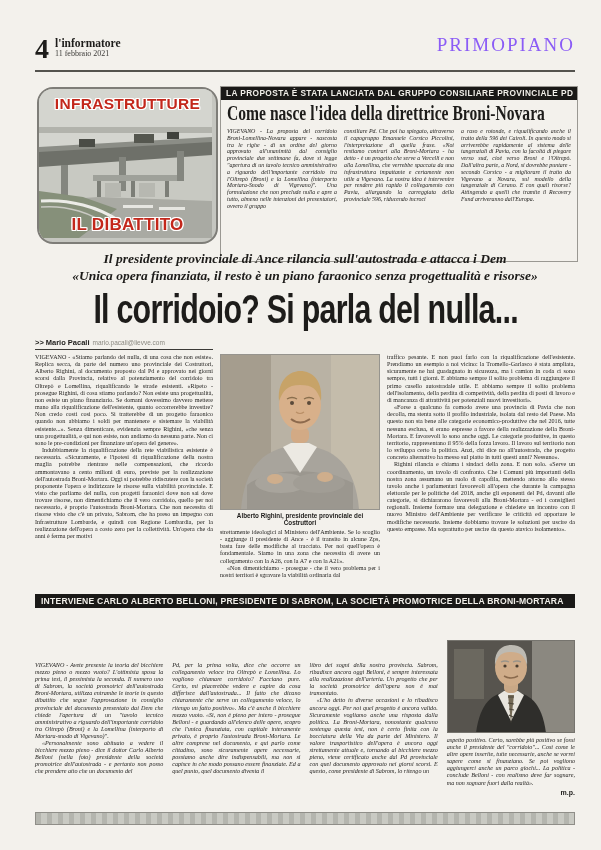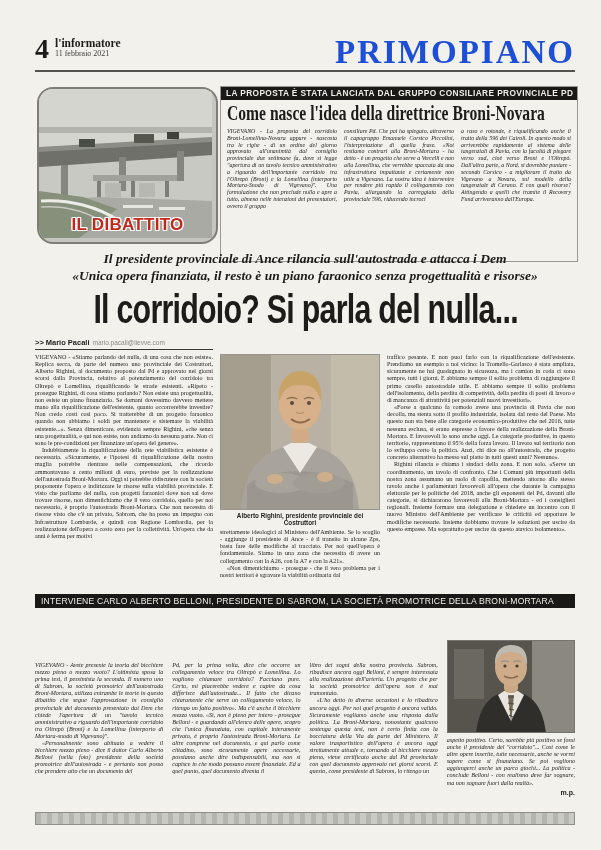--- a/index.html
+++ b/index.html
@@ -5,22 +5,22 @@
   html,body{margin:0;padding:0;background:#e6e5e1;}
   .page{position:relative;width:601px;height:850px;background:#f3f1ec;
         font-family:"Liberation Serif",serif;color:#1d1c1a;overflow:hidden;}
 
   
   .header{position:absolute;left:35px;top:34px;width:540px;height:36px;}
   .page-number{float:left;font-size:28px;font-weight:bold;line-height:30px;margin-right:6px;}
   .masthead-block{float:left;padding-top:4px;}
   .masthead{font-size:11.5px;font-weight:bold;line-height:11px;}
   .issue-date{font-size:8px;line-height:9px;color:#3c3b38;}
-  .section-title{position:absolute;right:0;top:0;font-size:33px;font-weight:bold;
-                 letter-spacing:2px;color:#1d4ed8;}
+  .section-title{position:absolute;right:0;top:0;font-size:19px;font-weight:normal;
+                 letter-spacing:2px;color:#8b5cf6;}
   .header-rule{position:absolute;left:35px;top:70px;width:540px;height:2px;background:#54534e;}
 
   
   .badge{position:absolute;left:37px;top:87px;width:177px;height:153px;border:2px solid #7e7d78;
          border-radius:16px;overflow:hidden;background:#c5c6c0;}
   .badge svg{display:block;}
   .badge-label{position:absolute;width:100%;text-align:center;font-family:"Liberation Sans",sans-serif;
     font-weight:bold;color:#c3271b;letter-spacing:.3px;
     text-shadow:-1px -1px 0 #fff,1px -1px 0 #fff,-1px 1px 0 #fff,1px 1px 0 #fff,0 1px 0 #fff,0 -1px 0 #fff,1px 0 0 #fff,-1px 0 0 #fff;}
   .badge-label.top{top:6px;font-size:15.5px;}
@@ -57,21 +57,21 @@
   .main-cols{position:absolute;left:35px;top:354px;width:540px;height:238px;display:grid;
              grid-template-columns:178px 160px 188px;gap:7px;overflow:hidden;}
   .main-cols p{margin:0;font-size:6.1px;line-height:7.15px;text-align:justify;}
   .main-cols p + p{text-indent:7px;}
   .photo-frame{width:158px;height:154px;border:1px solid #96948e;overflow:hidden;background:#b3ada0;}
   .photo-caption{font-family:"Liberation Sans",sans-serif;font-weight:bold;font-size:6.3px;
                  text-align:center;margin:2px 0 3px;line-height:7px;}
 
   
   .bottom-kicker{position:absolute;left:35px;top:594px;width:540px;height:14px;background:#1a1917;
-    color:#f1efe9;font-family:"Liberation Sans",sans-serif;font-size:8.6px;font-weight:normal;
+    color:#f1efe9;font-family:"Liberation Sans",sans-serif;font-size:8.6px;font-weight:bold;
     line-height:14px;padding-left:6px;letter-spacing:.2px;box-sizing:border-box;white-space:nowrap;overflow:hidden;}
   .bottom-headline{position:absolute;left:35px;top:610px;width:430px;}
   .bottom-headline span{display:block;font-family:"Liberation Sans",sans-serif;font-weight:bold;
     font-size:24.5px;line-height:25px;white-space:nowrap;transform:scaleX(.78);transform-origin:0 50%;}
   .bottom-cols{position:absolute;left:35px;top:662px;width:540px;height:152px;display:grid;
                grid-template-columns:repeat(4,1fr);gap:9px;overflow:visible;}
   .bottom-cols p{margin:0;font-style:italic;font-size:6.1px;line-height:7.1px;text-align:justify;}
   .bottom-cols p + p{text-indent:7px;}
   .col4{position:relative;}
   .belloni-frame{position:absolute;left:0;top:-22px;width:100%;height:93px;border:1px solid #76746e;
@@ -121,20 +121,21 @@
       <rect x="66" y="94" width="16" height="14" fill="#b7b8b1"></rect>
       <rect x="100" y="94" width="16" height="14" fill="#b7b8b1"></rect>
 
       <polygon points="0,149 0,112 60,108 173,112 173,149" fill="#a9aaa3"></polygon>
       <polygon points="0,149 0,102 44,108 78,120 40,149" fill="#86907a"></polygon>
       <path d="M2,112 C30,110 60,118 80,132" stroke="#ecece8" stroke-width="3" fill="none"></path>
       <path d="M2,118 C28,116 54,124 70,138" stroke="#c9c9c3" stroke-width="1.5" fill="none"></path>
       <rect x="84" y="116" width="30" height="3" fill="#e6e6e1"></rect>
       <rect x="120" y="118" width="26" height="3" fill="#e6e6e1"></rect>
     </svg>
+    <div class="badge-label top">INFRASTRUTTURE</div>
     <div class="badge-label bottom">IL DIBATTITO</div>
   </div>
 
   <div class="top-article">
     <div class="kicker">LA PROPOSTA È STATA LANCIATA DAL GRUPPO CONSILIARE PROVINCIALE PD</div>
     <div class="top-headline-wrap">
       <div class="top-headline">Come nasce l'idea della direttrice Broni-Novara</div>
     </div>
     <div class="top-cols">
       <p>VIGEVANO - La proposta del corridoio Broni-Lomellina-Novara appare - nascosta tra le righe - di un ordine del giorno approvato all'unanimità dal consiglio provinciale due settimane fa, dove si legge "apertura di un tavolo tecnico amministrativo a riguardo dell'importante corridoio tra l'Oltrepò (Broni) e la Lomellina (interporto Mortara-Snodo di Vigevano)". Una formulazione che non preclude nulla e apre a tutto, almeno nelle intenzioni dei presentatori, ovvero il gruppo</p>

